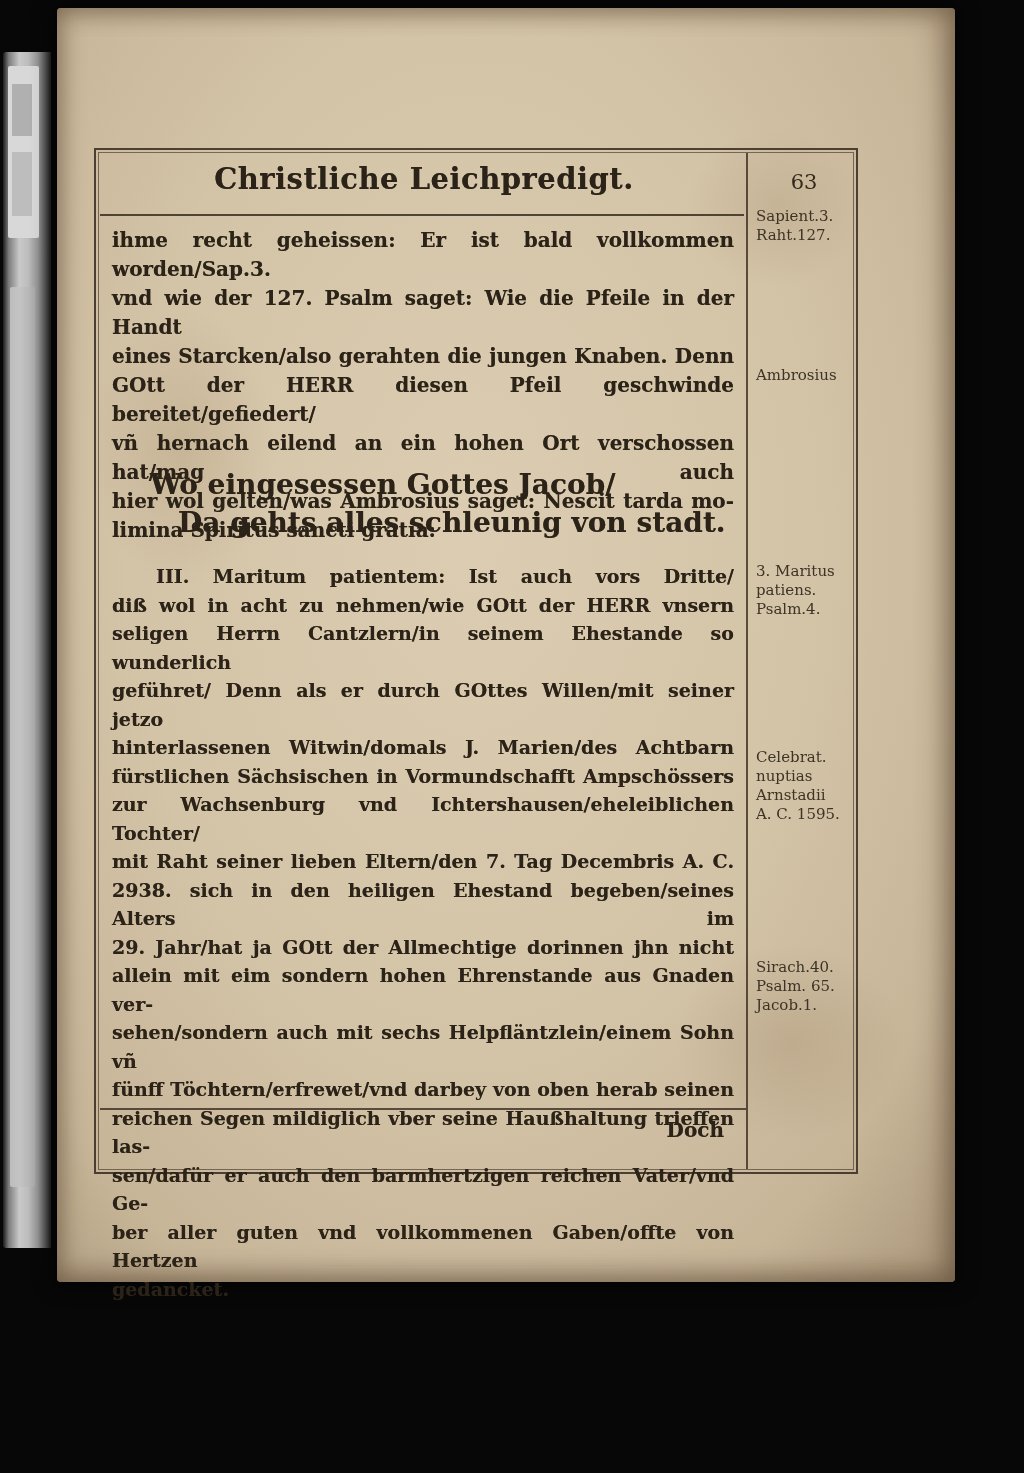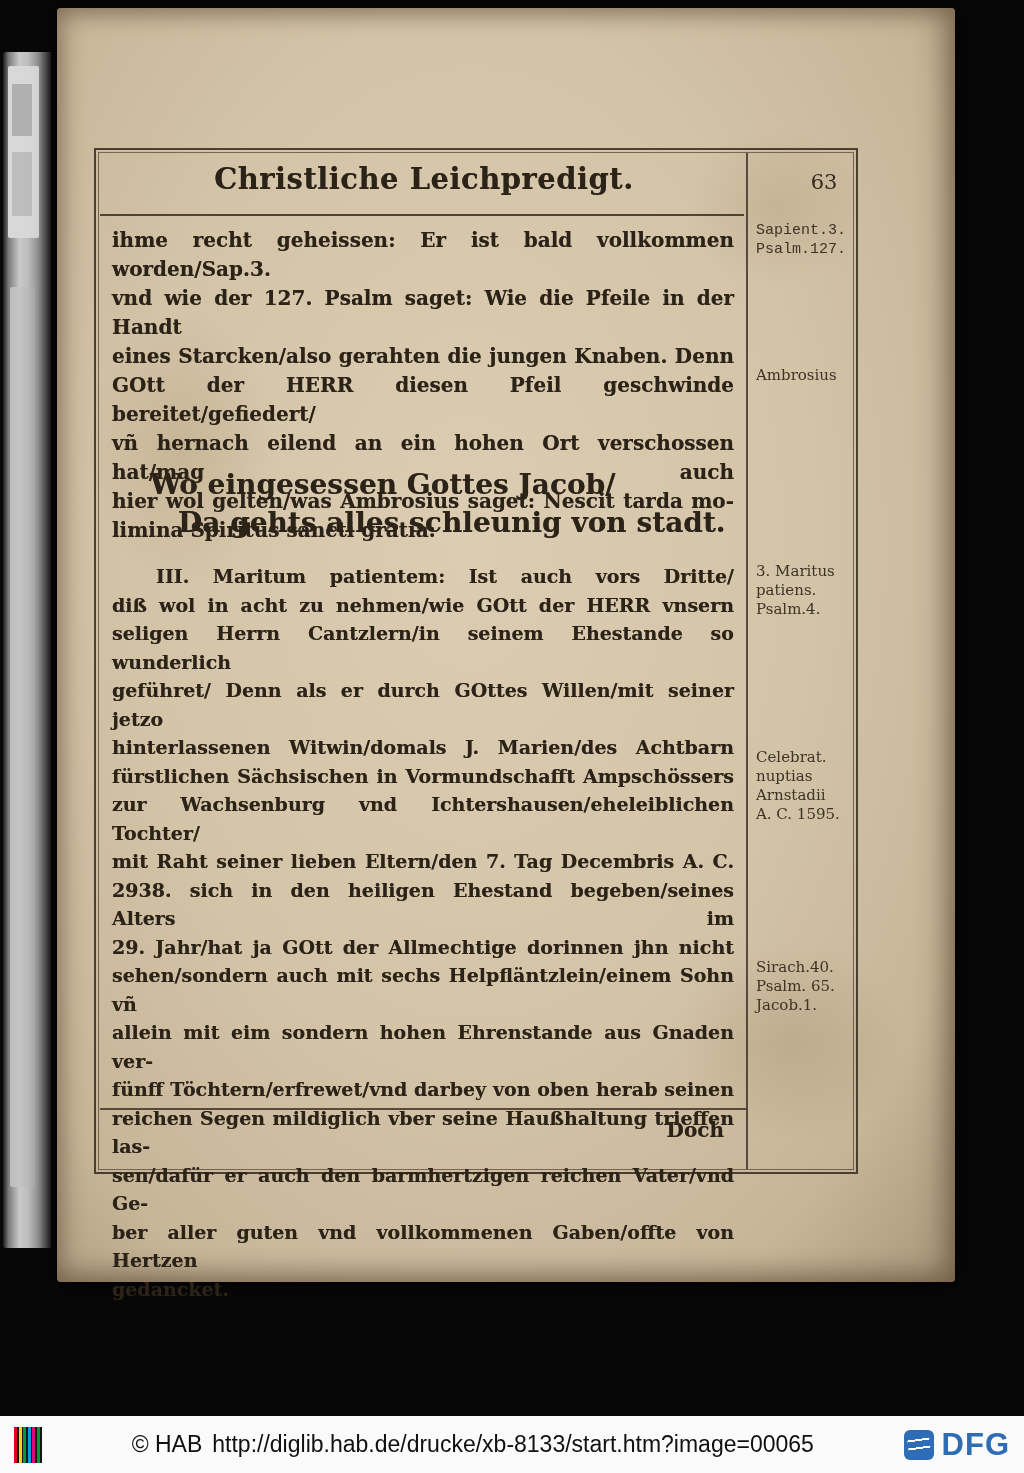--- a/index.html
+++ b/index.html
@@ -65,21 +65,21 @@
   .header-title {
     position: absolute; top: 12px; left: 8px; width: 640px;
     text-align: center; font-size: 29px; font-weight: 700; letter-spacing: .5px;
     color: #2a2115;
   }
   .header-rule {
     position: absolute; top: 64px; left: 4px; width: 644px; height: 2.2px;
     background: rgba(56,45,33,0.85);
   }
   .page-number {
-    position: absolute; top: 20px; left: 680px; width: 96px;
+    position: absolute; top: 20px; left: 660px; width: 96px;
     text-align: center; font-size: 21px; color: #332a1d;
   }
 
   .blackletter { font-weight: 700; color: #2c2318; text-shadow: 0 0 .4px rgba(44,35,24,.6); }
   .para1 { position: absolute; top: 76px; left: 16px; width: 622px; font-size: 20px; line-height: 29px; }
   .heading { position: absolute; top: 316px; left: 16px; width: 622px; font-size: 28px; line-height: 38px; }
   .heading .line:nth-child(1) { padding-left: 38px; }
   .heading .line:nth-child(2) { padding-left: 66px; }
   .para2 { position: absolute; top: 412px; left: 16px; width: 622px; font-size: 19px; line-height: 28.5px; }
   .para2 .line:first-child { text-indent: 44px; }
@@ -92,21 +92,21 @@
   .catchword {
     position: absolute; top: 968px; left: 16px; width: 612px;
     text-align: right; font-size: 20px;
   }
 
   .margin-note {
     position: absolute; left: 660px; width: 96px;
     font-family: "DejaVu Serif", serif; font-weight: 400;
     font-size: 15px; line-height: 19px; color: #3d3326;
   }
-  .mn1 { top: 71px; font-family: Liberation Mono, monospace; } .mn2 { top: 216px; } .mn3 { top: 412px; } .mn4 { top: 598px; } .mn5 { top: 808px; }
+  .mn1 { top: 57px; } .mn2 { top: 216px; } .mn3 { top: 412px; } .mn4 { top: 598px; } .mn5 { top: 808px; }
 
   
   .footer {
     position: absolute; left: 0; bottom: 0; width: 1024px; height: 57px;
     background: #fbfbfb; display: flex; align-items: center;
     padding: 0 14px; gap: 12px;
     font-family: "Liberation Sans", sans-serif;
   }
   .barcode {
     width: 28px; height: 36px; flex: 0 0 auto;
@@ -171,35 +171,35 @@
           <div class="line jline">III. Maritum patientem: Ist auch vors Dritte/</div>
           <div class="line jline">diß wol in acht zu nehmen/wie GOtt der HERR vnsern</div>
           <div class="line jline">seligen Herrn Cantzlern/in seinem Ehestande so wunderlich</div>
           <div class="line jline">geführet/ Denn als er durch GOttes Willen/mit seiner jetzo</div>
           <div class="line jline">hinterlassenen Witwin/domals J. Marien/des Achtbarn</div>
           <div class="line jline">fürstlichen Sächsischen in Vormundschafft Ampschössers</div>
           <div class="line jline">zur Wachsenburg vnd Ichtershausen/eheleiblichen Tochter/</div>
           <div class="line jline">mit Raht seiner lieben Eltern/den 7. Tag Decembris A. C.</div>
           <div class="line jline">2938. sich in den heiligen Ehestand begeben/seines Alters im</div>
           <div class="line jline">29. Jahr/hat ja GOtt der Allmechtige dorinnen jhn nicht</div>
+          <div class="line jline">allein mit eim sondern hohen Ehrenstande aus Gnaden ver-</div>
           <div class="line jline">sehen/sondern auch mit sechs Helpfläntzlein/einem Sohn vñ</div>
-          <div class="line jline">allein mit eim sondern hohen Ehrenstande aus Gnaden ver-</div>
           <div class="line jline">fünff Töchtern/erfrewet/vnd darbey von oben herab seinen</div>
           <div class="line jline">reichen Segen mildiglich vber seine Haußhaltung trieffen las-</div>
           <div class="line jline">sen/dafür er auch den barmhertzigen reichen Vater/vnd Ge-</div>
           <div class="line jline">ber aller guten vnd vollkommenen Gaben/offte von Hertzen</div>
           <div class="line">gedancket.</div>
         </div>
 
       <div class="bottom-rule"></div>
       <div class="catchword blackletter">Doch</div>
 
       <div class="margin-note mn1">
           <div class="line">Sapient.3.</div>
-          <div class="line">Psalm.127.</div>
+          <div class="line">Raht.127.</div>
         </div>
       <div class="margin-note mn2">
           <div class="line">Ambrosius</div>
         </div>
       <div class="margin-note mn3">
           <div class="line">3. Maritus</div>
           <div class="line">patiens.</div>
           <div class="line">Psalm.4.</div>
         </div>
       <div class="margin-note mn4">
@@ -209,24 +209,14 @@
           <div class="line">A. C. 1595.</div>
         </div>
       <div class="margin-note mn5">
           <div class="line">Sirach.40.</div>
           <div class="line">Psalm. 65.</div>
           <div class="line">Jacob.1.</div>
         </div>
     </div>
   </div>
 
-  <div class="footer">
-    <div class="barcode"></div>
-    <div class="footer-text">
-      <span class="attr">© HAB</span><span>http://diglib.hab.de/drucke/xb-8133/start.htm?image=00065</span>
-    </div>
-    <div class="dfg">
-      <span class="dfg-emblem"></span>
-      <span class="dfg-text">DFG</span>
-    </div>
-  </div>
 
 </div>
 
 </body></html>

